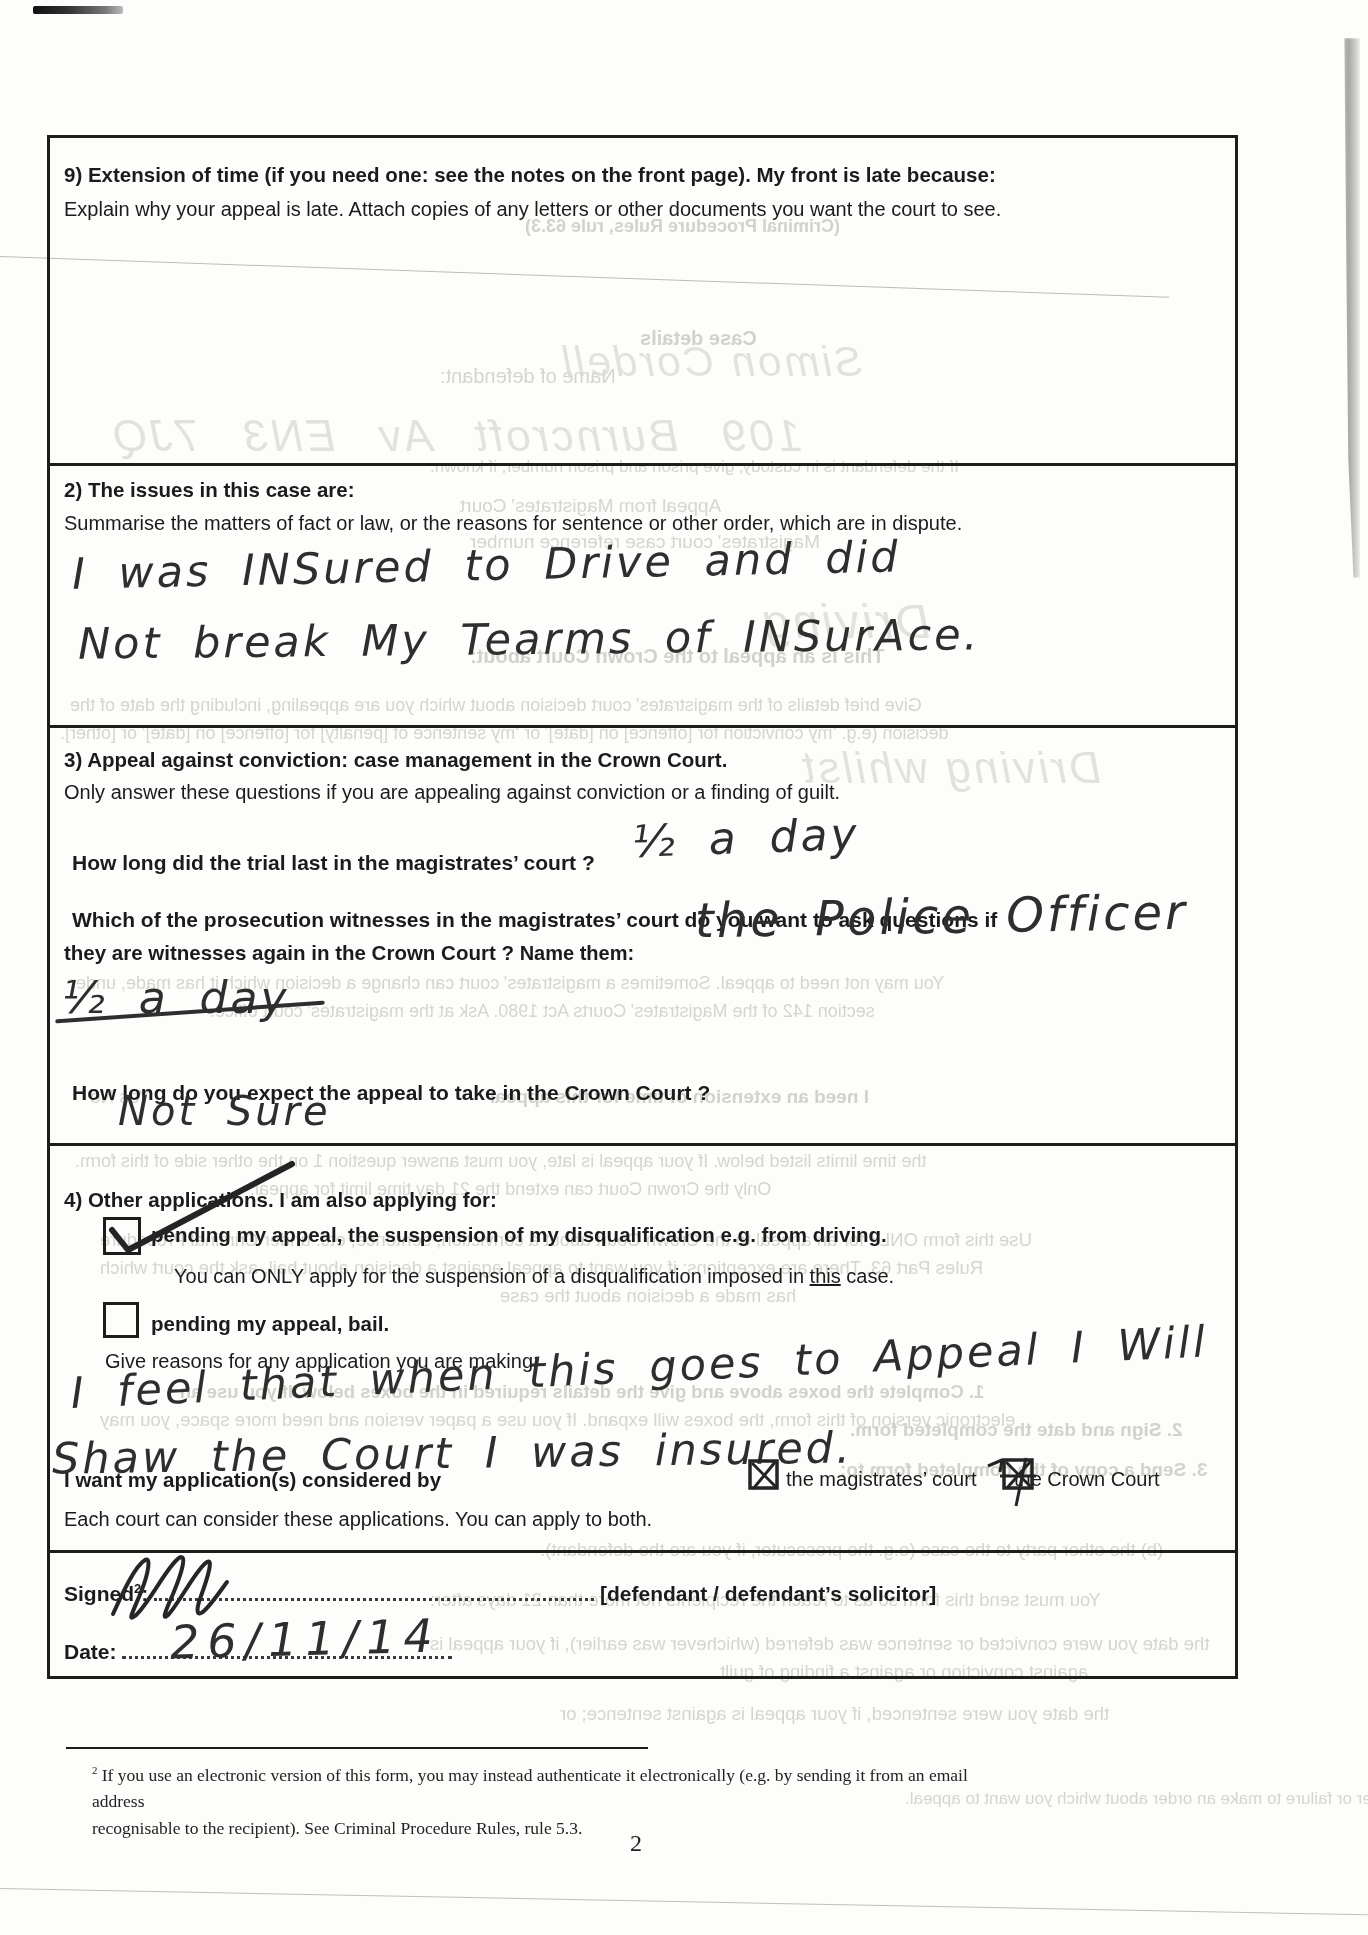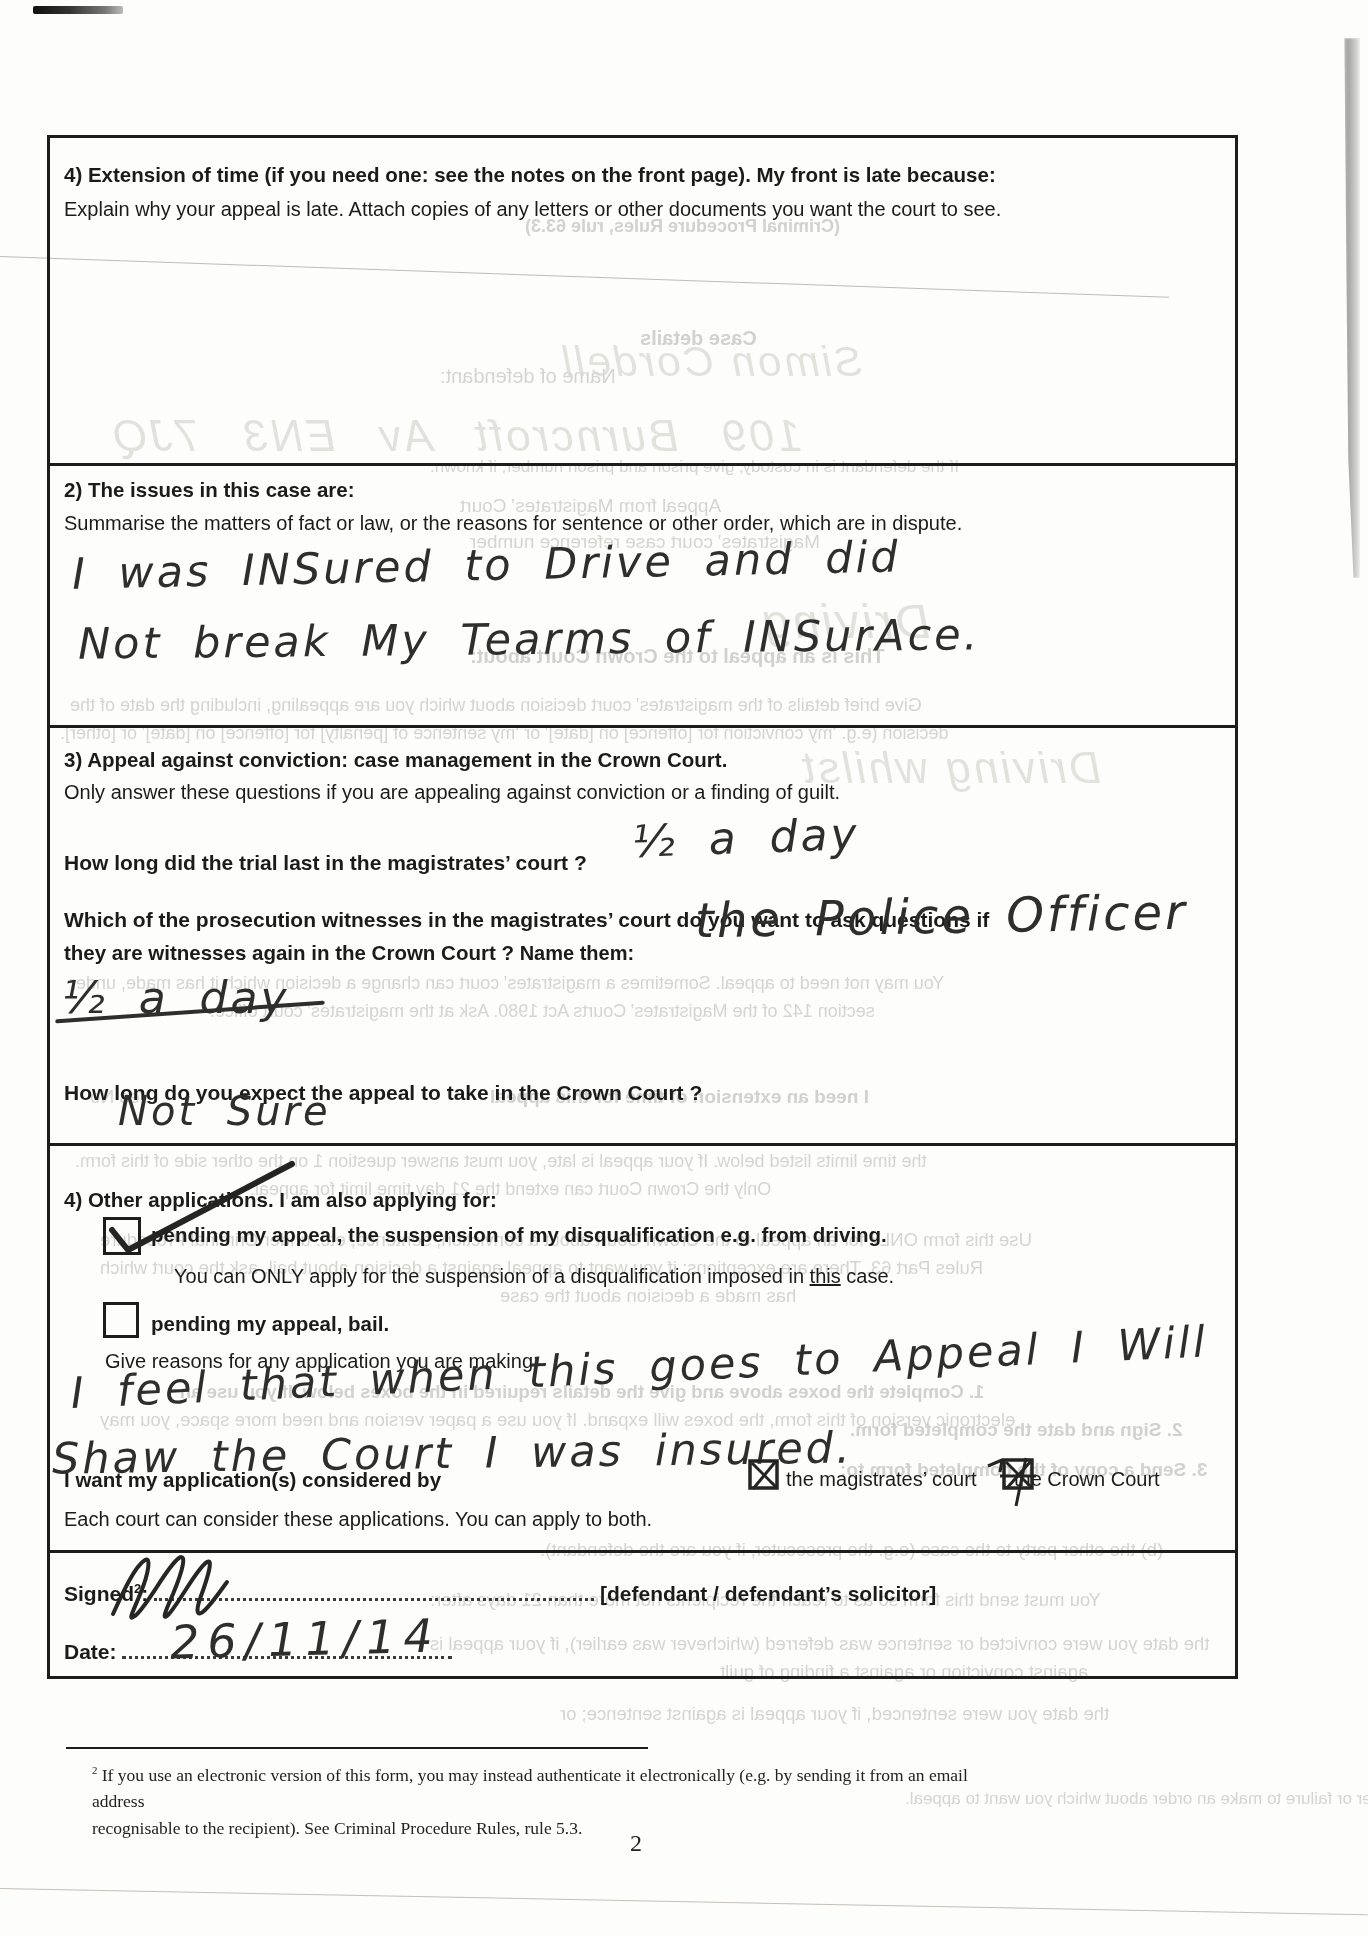--- a/index.html
+++ b/index.html
@@ -19,21 +19,21 @@
   .bleed.b-bold{font-weight:bold;color:#c3c3be;}
   .bleed.b-hw{font-style:italic;color:#d9d9d4;letter-spacing:3px;}
 
   
   .form{position:absolute;left:47px;top:135px;width:1185px;height:1538px;border:3px solid #1d1d1b;z-index:2;}
   .divider{position:absolute;left:0;width:100%;height:0;border-top:3px solid #1d1d1b;}
   .fline{position:absolute;white-space:nowrap;font-size:20.5px;}
   .fbold{font-weight:bold;}
   .freg{font-weight:bold;}
   .sub{font-size:20px;}
-  .q{font-weight:bold;font-size:21px;}
+  .q{font-weight:bold;font-size:21px;margin-left:8px;}
   .u{text-decoration:underline;}
 
   
   .hw{position:absolute;font-family:"DejaVu Sans",sans-serif;font-style:italic;color:#2e2e2e;letter-spacing:3px;word-spacing:14px;white-space:nowrap;z-index:4;}
   .strike{position:absolute;height:4px;background:#2e2e2e;transform:rotate(-4deg);z-index:5;border-radius:2px;}
 
   
   .cbx{position:absolute;border:3px solid #1d1d1b;background:transparent;z-index:3;}
   svg.mark{position:absolute;z-index:5;overflow:visible;}
 
@@ -87,21 +87,21 @@
   <div class="bleed" style="left:560px;top:1702px;font-size:18.5px;">the date you were sentenced, if your appeal is against sentence; or</div>
   <div class="bleed" style="left:905px;top:1788px;font-size:17px;">in any other case, the date of the order or failure to make an order about which you want to appeal.</div>
 
   <div class="form">
     <div class="divider" style="top:325px;"></div>
     <div class="divider" style="top:587px;"></div>
     <div class="divider" style="top:1005px;"></div>
     <div class="divider" style="top:1412px;"></div>
 
     <div class="fline" style="left:14px;top:25px;">
-      <span class="fbold">4)  Extension of time </span><span class="freg">(if you need one: see the notes on the front page)</span><span class="fbold">.  My front is late because:</span>
+      <span class="fbold">9)  Extension of time </span><span class="freg">(if you need one: see the notes on the front page)</span><span class="fbold">.  My front is late because:</span>
     </div>
     <div class="fline sub" style="left:14px;top:60px;">Explain why your appeal is late. Attach copies of any letters or other documents you want the court to see.</div>
 
     <div class="fline fbold" style="left:14px;top:340px;">2)  The issues in this case are:</div>
     <div class="fline sub" style="left:14px;top:374px;">Summarise the matters of fact or law, or the reasons for sentence or other order, which are in dispute.</div>
 
     <div class="fline fbold" style="left:14px;top:610px;text-align:center;">3)  Appeal against conviction: case management in the Crown Court.</div>
     <div class="fline sub" style="left:14px;top:643px;">Only answer these questions if you are appealing against conviction or a finding of guilt.</div>
     <div class="fline q" style="left:14px;top:713px;">How long did the trial last in the magistrates’ court ?</div>
     <div class="fline q" style="left:14px;top:770px;">Which of the prosecution witnesses in the magistrates’ court do you want to ask questions if</div>

